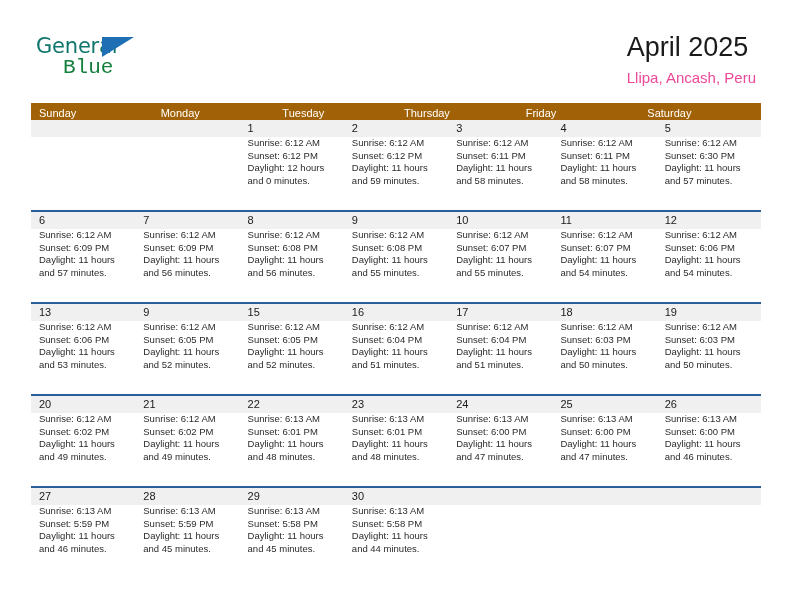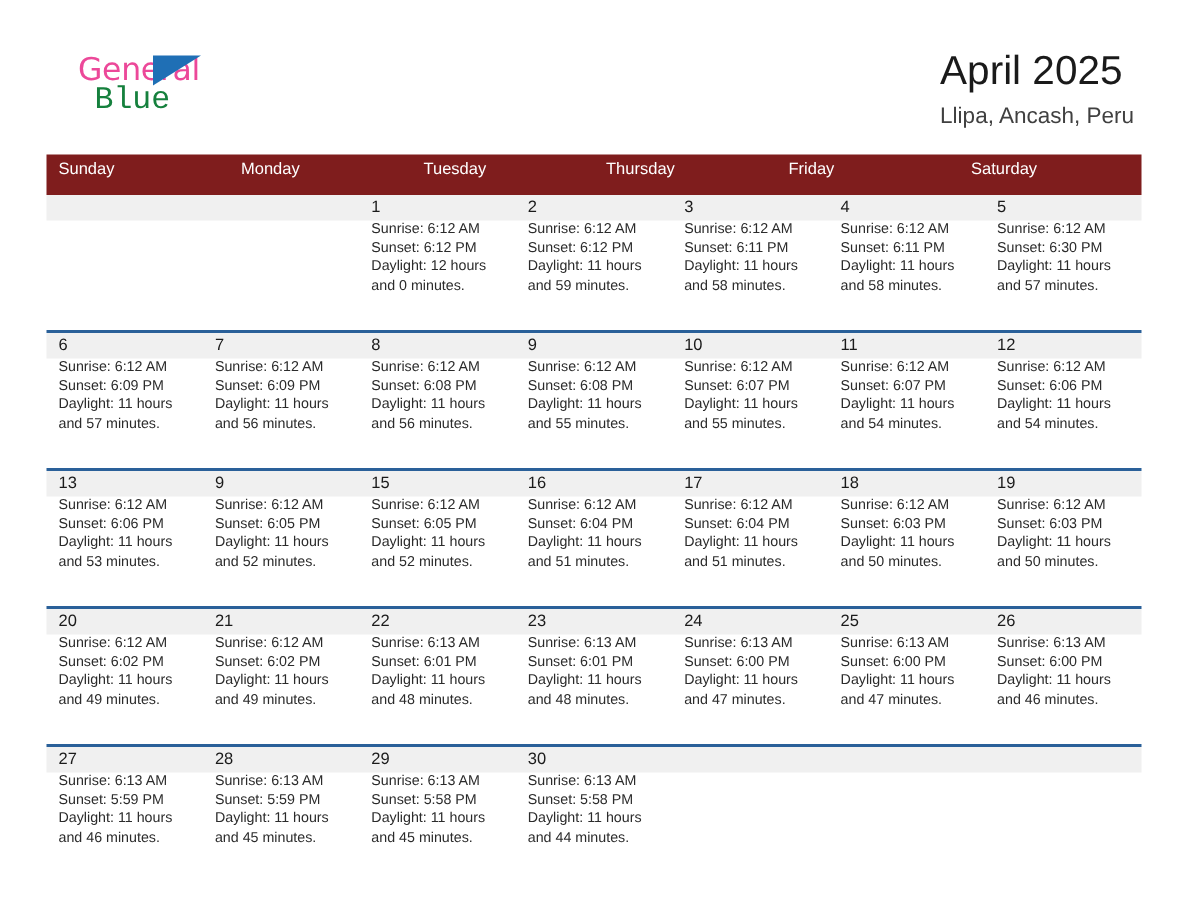--- a/index.html
+++ b/index.html
@@ -31,25 +31,25 @@
   }
   .logo {
     position: absolute;
     left: 0;
     top: 4px;
     width: 130px;
     height: 56px;
   }
   .logo-general {
     position: absolute;
-    left: 16px;
+    left: 0;
     top: 0;
     font-size: 21px;
     letter-spacing: -0.2px;
-    color: #ec4899;
+    color: #0f766e;
     font-family: "DejaVu Sans", sans-serif;
     font-weight: 400;
   }
   .logo-tri {
     position: absolute;
     left: 66px;
     top: 3px;
     width: 0;
     height: 0;
     border-left: 32px solid #1f6fb5;
@@ -71,37 +71,37 @@
     text-align: left;
   }
   .cal-title {
     font-size: 27px;
     color: #1a1a1a;
     line-height: 34px;
     white-space: nowrap;
   }
   .cal-subtitle {
     font-size: 15px;
-    color: #404040;
+    color: #ec4899;
     line-height: 22px;
     margin-top: 3px;
     white-space: nowrap;
   }
 
   
   .calendar {
     position: absolute;
     left: 31px;
     top: 103px;
     width: 730px;
   }
   .weekday-row {
     display: flex;
-    background: #7f1d1d;
-    height: 27px;
+    background: #a16207;
+    height: 17px;
   }
   .weekday {
     flex: 1 1 0;
     color: #ffffff;
     font-size: 11px;
     line-height: 21px;
     padding-left: 8px;
     box-sizing: border-box;
     white-space: nowrap;
   }

